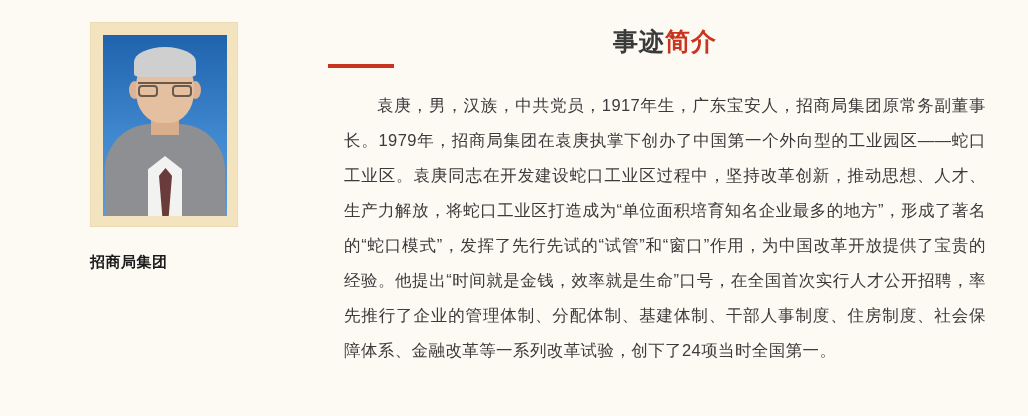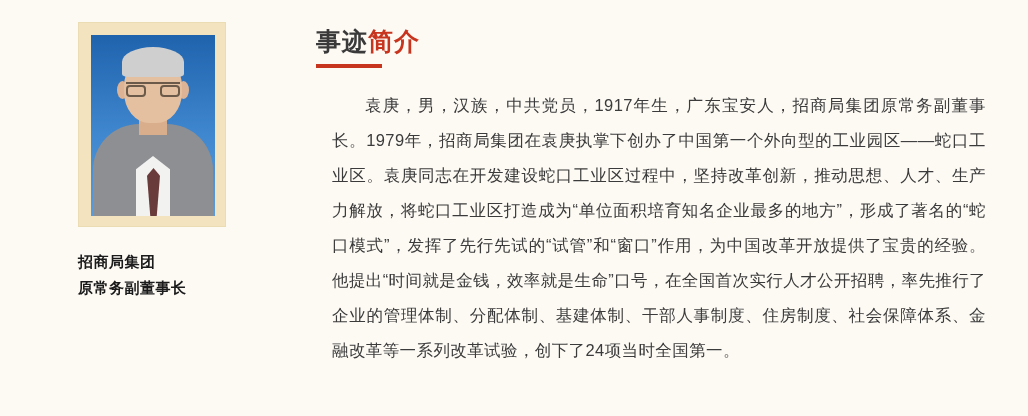--- a/index.html
+++ b/index.html
@@ -20,20 +20,21 @@
     background: #fdfaf4;
     display: flex;
     box-sizing: border-box;
   }
   
   .profile {
     width: 300px;
     flex: 0 0 300px;
     padding: 22px 0 0 78px;
     box-sizing: border-box;
+    margin-left: 12px;
   }
   .photo-frame {
     width: 148px;
     height: 205px;
     background: #f3e3bf;
     border: 1px solid #ecdcb4;
     padding: 12px 12px 12px 12px;
     box-sizing: border-box;
     display: block;
   }
@@ -149,20 +150,21 @@
     flex: 1 1 auto;
     padding: 24px 26px 0 16px;
     box-sizing: border-box;
   }
   .heading {
     font-size: 25px;
     font-weight: bold;
     letter-spacing: 1px;
     line-height: 34px;
     margin: 0 0 6px 0;
+    text-align: center;
   }
   .heading .h-dark { color: #3a3a3a; }
   .heading .h-accent { color: #c8351f; }
   .heading-rule {
     width: 66px;
     height: 4px;
     background: #c8351f;
     margin: 6px 0 20px 0;
   }
   .body-text {
@@ -190,21 +192,20 @@
         <span class="neck"></span>
         <span class="ear-l"></span>
         <span class="ear-r"></span>
         <span class="head"></span>
         <span class="hair"></span>
         <span class="glasses"></span>
       </div>
     </div>
     <div class="caption">
       <div>招商局集团</div>
-      <div>原常务副董事长</div>
     </div>
   </div>
 
   <div class="content">
     <h1 class="heading">
       <span class="h-dark">事迹</span><span class="h-accent">简介</span>
     </h1>
     <div class="heading-rule"></div>
     <p class="body-text">袁庚，男，汉族，中共党员，1917年生，广东宝安人，招商局集团原常务副董事长。1979年，招商局集团在袁庚执掌下创办了中国第一个外向型的工业园区——蛇口工业区。袁庚同志在开发建设蛇口工业区过程中，坚持改革创新，推动思想、人才、生产力解放，将蛇口工业区打造成为“单位面积培育知名企业最多的地方”，形成了著名的“蛇口模式”，发挥了先行先试的“试管”和“窗口”作用，为中国改革开放提供了宝贵的经验。他提出“时间就是金钱，效率就是生命”口号，在全国首次实行人才公开招聘，率先推行了企业的管理体制、分配体制、基建体制、干部人事制度、住房制度、社会保障体系、金融改革等一系列改革试验，创下了24项当时全国第一。</p>
   </div>

